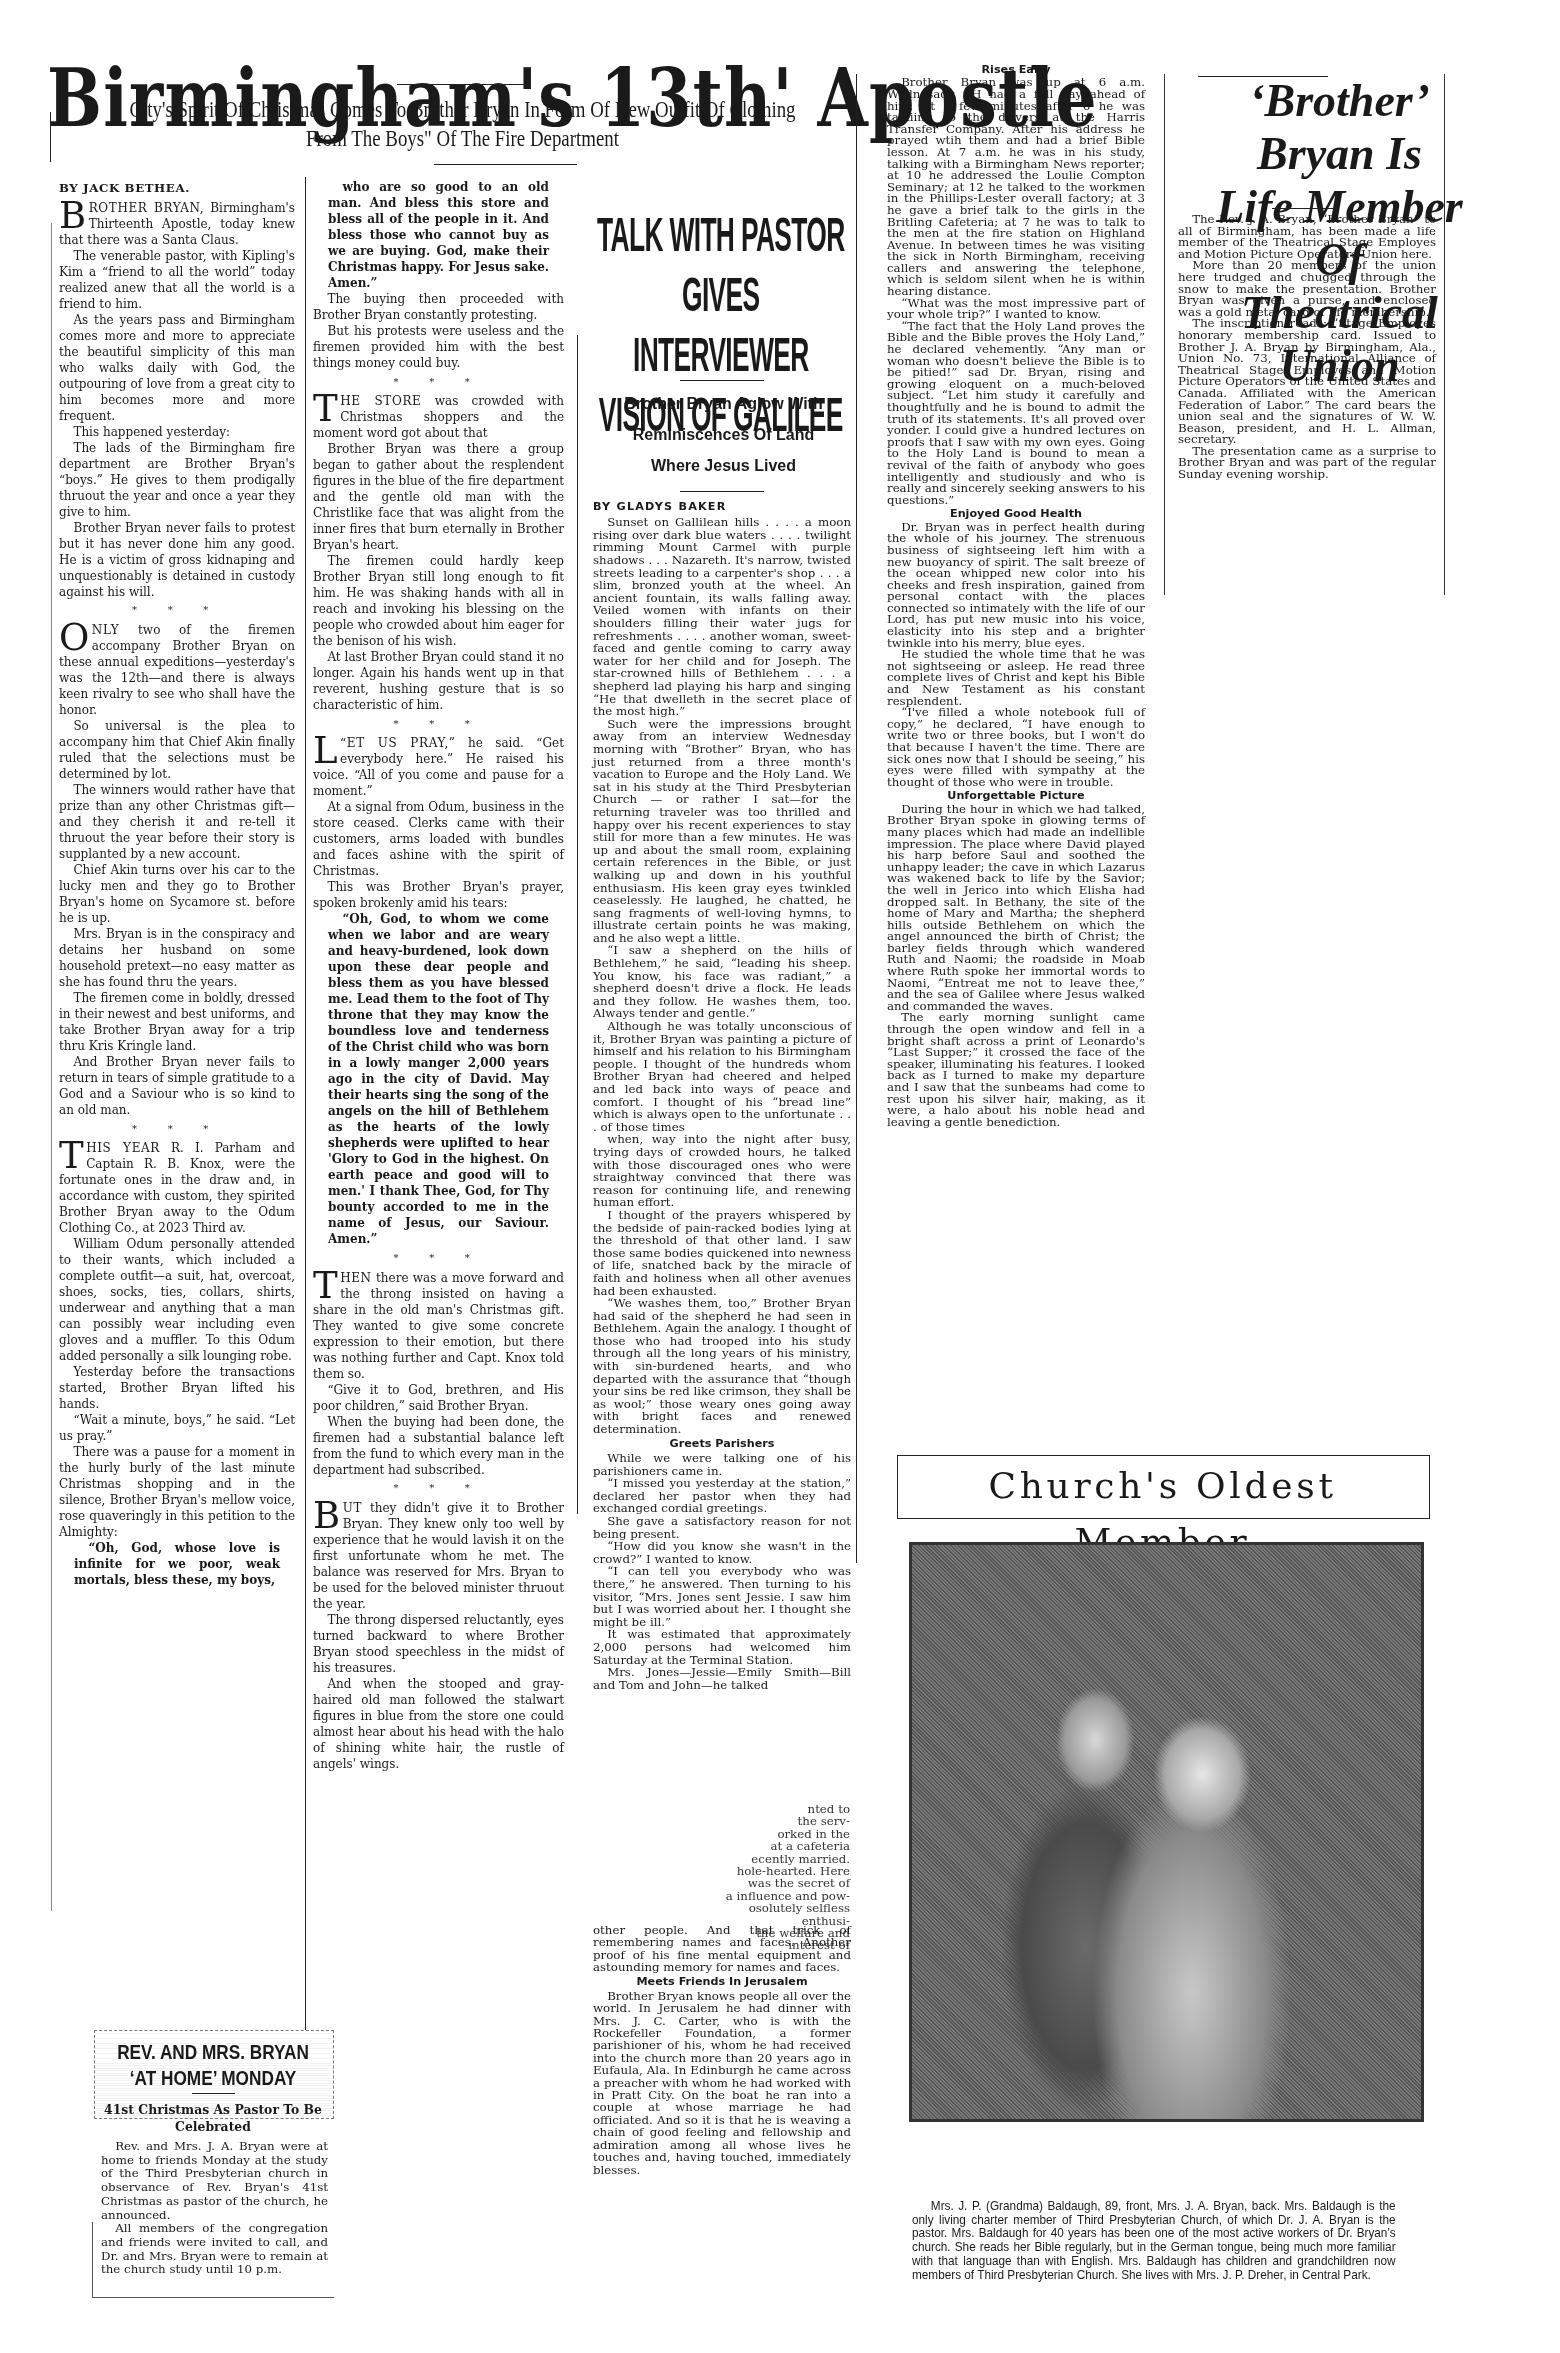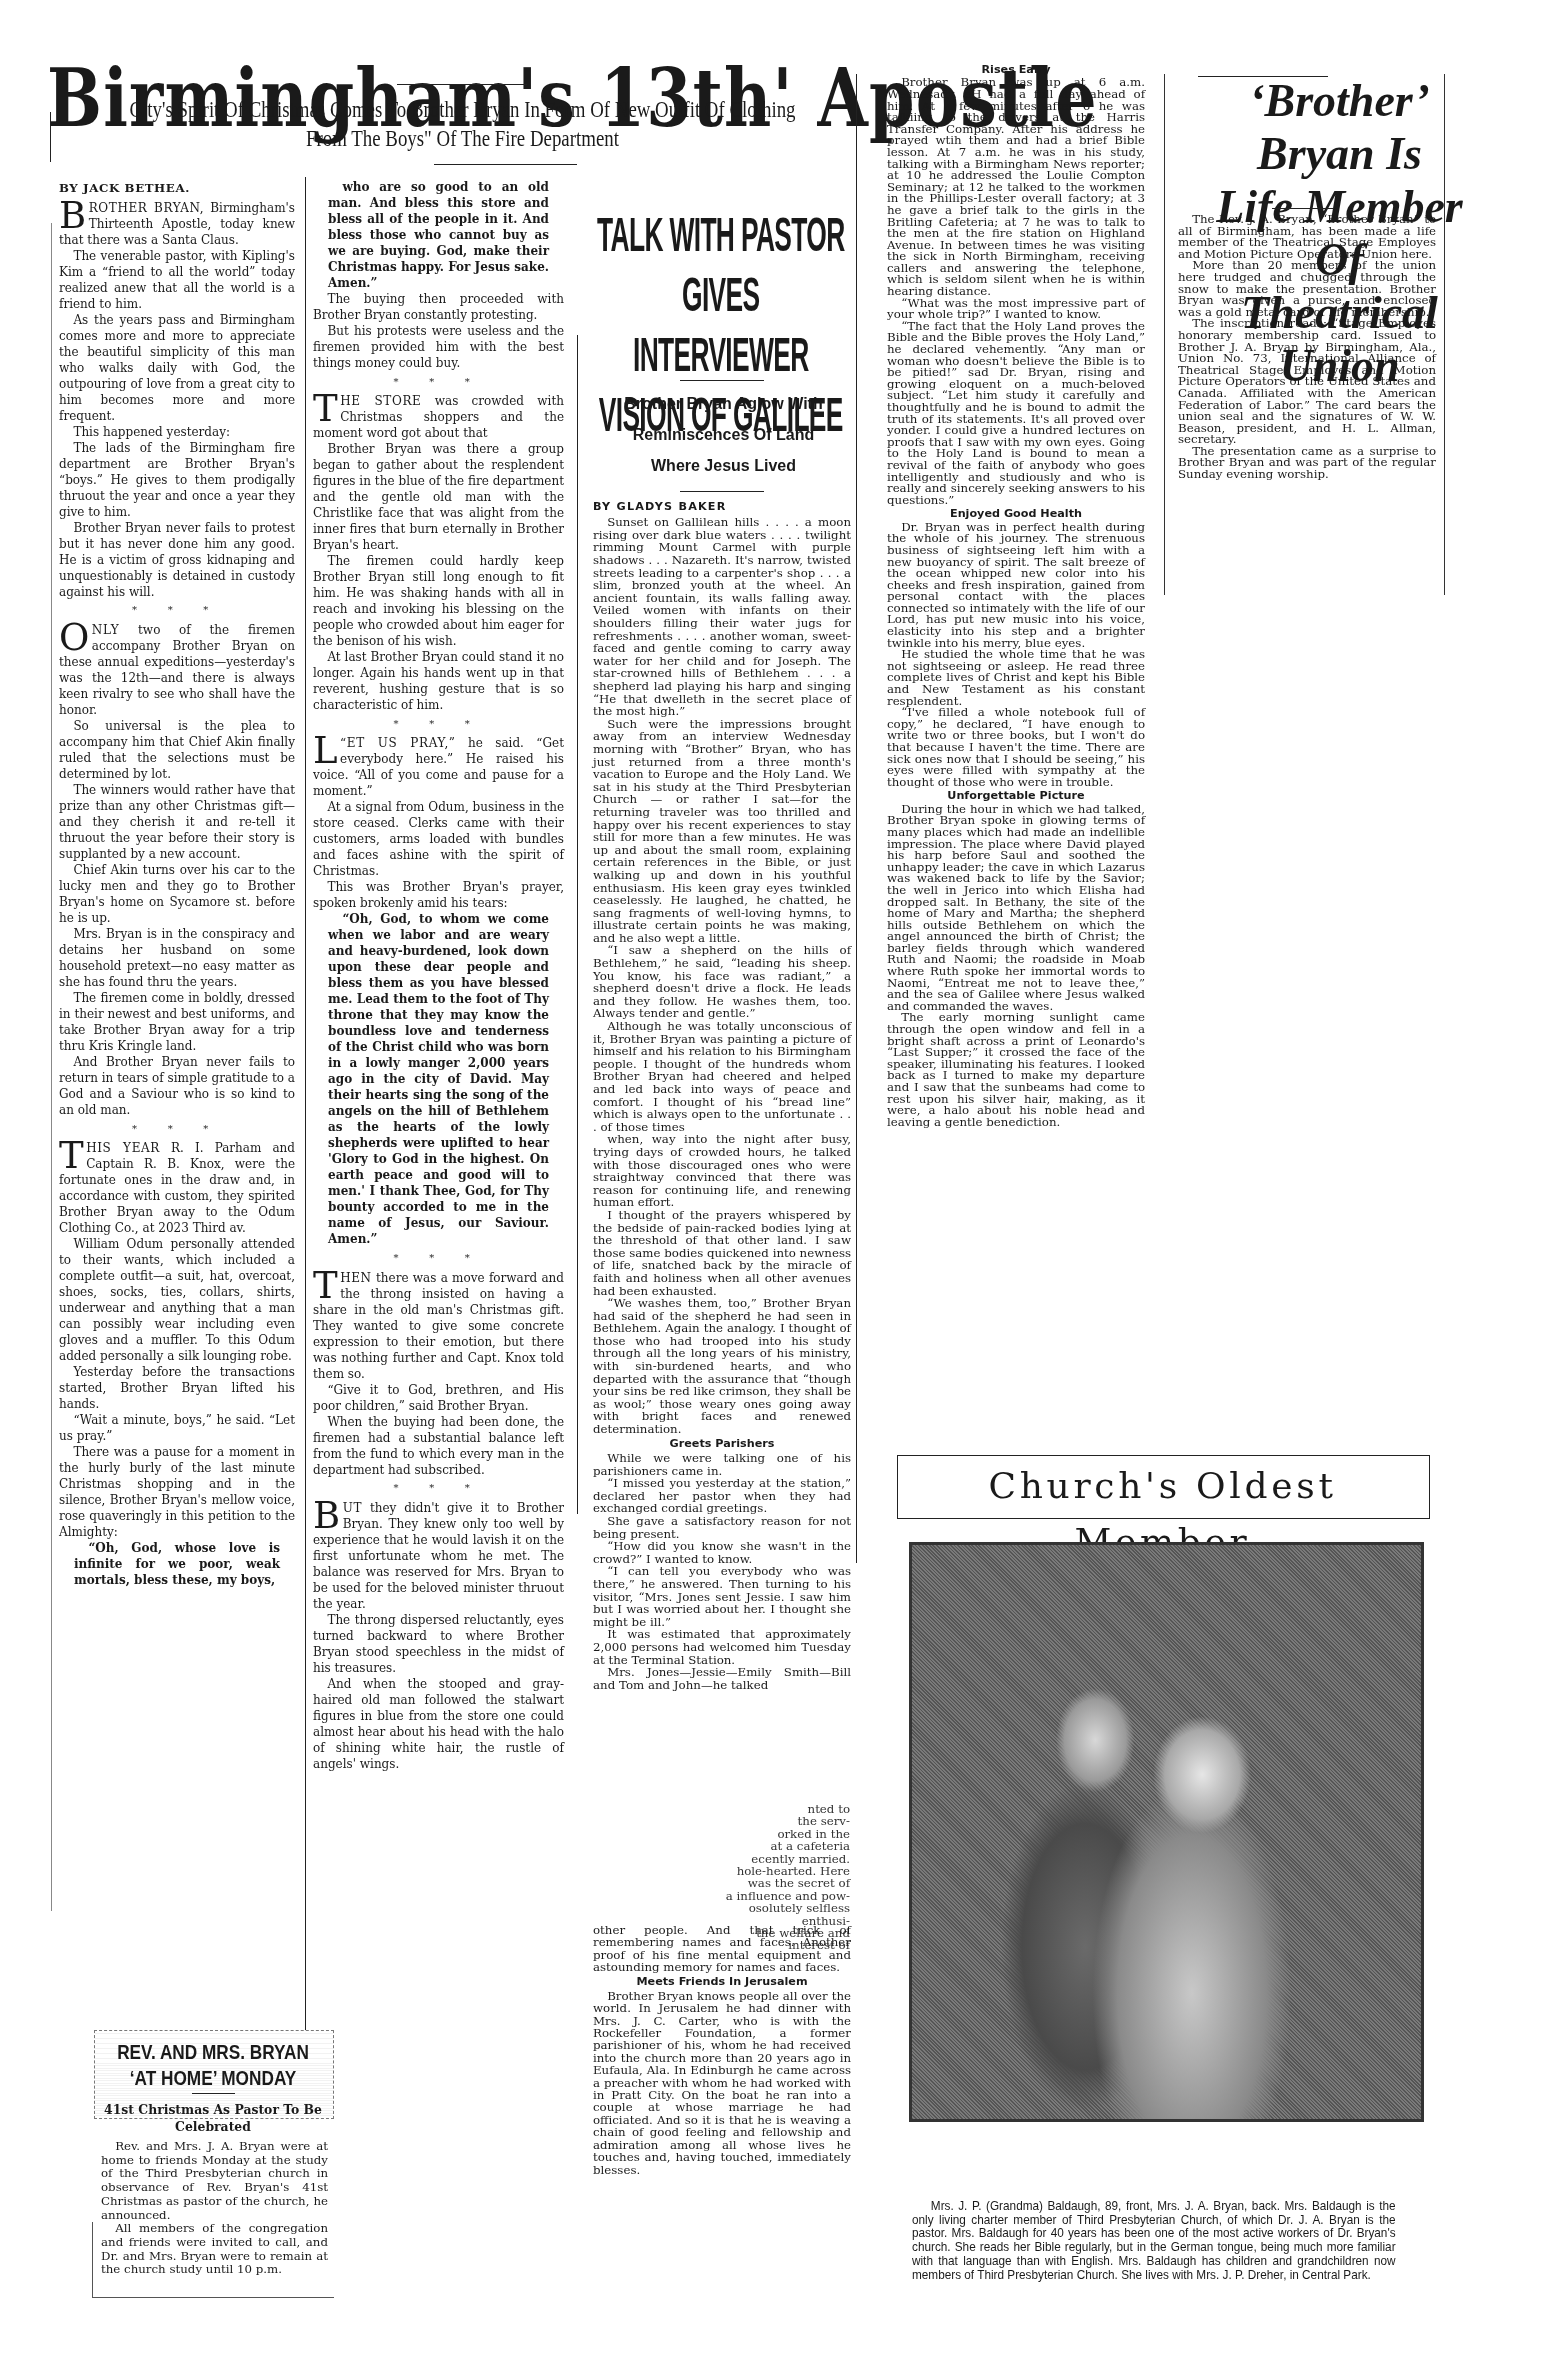--- a/index.html
+++ b/index.html
@@ -125,21 +125,21 @@
     <p><span>Although he was totally unconscious of it, Brother Bryan was painting a picture of himself and his relation to his Birmingham people. I thought of the hundreds whom Brother Bryan had cheered and helped and led back into ways of peace and comfort. I thought of his “bread line” which is always open to the unfortunate . . . of those times</span></p>
     <p><span>when, way into the night after busy, trying days of crowded hours, he talked with those discouraged ones who were straightway convinced that there was reason for continuing life, and renewing human effort.</span></p>
     <p><span>I thought of the prayers whispered by the bedside of pain-racked bodies lying at the threshold of that other land. I saw those same bodies quickened into newness of life, snatched back by the miracle of faith and holiness when all other avenues had been exhausted.</span></p>
     <p><span>“We washes them, too,” Brother Bryan had said of the shepherd he had seen in Bethlehem. Again the analogy. I thought of those who had trooped into his study through all the long years of his ministry, with sin-burdened hearts, and who departed with the assurance that “though your sins be red like crimson, they shall be as wool;” those weary ones going away with bright faces and renewed determination.</span></p>
     <div class="subhead">Greets Parishers</div>
     <p><span>While we were talking one of his parishioners came in.</span></p>
     <p><span>“I missed you yesterday at the station,” declared her pastor when they had exchanged cordial greetings.</span></p>
     <p><span>She gave a satisfactory reason for not being present.</span></p>
     <p><span>“How did you know she wasn't in the crowd?” I wanted to know.</span></p>
     <p><span>“I can tell you everybody who was there,” he answered. Then turning to his visitor, “Mrs. Jones sent Jessie. I saw him but I was worried about her. I thought she might be ill.”</span></p>
-    <p><span>It was estimated that approximately 2,000 persons had welcomed him Tuesday at the Terminal Station.</span></p>
+    <p><span>It was estimated that approximately 2,000 persons had welcomed him Saturday at the Terminal Station.</span></p>
     <p><span>Mrs. Jones—Jessie—Emily Smith—Bill and Tom and John—he talked</span></p>
   </div>
 <div class="col" id="col3frag" style="left:707px;top:1803px;width:143px;font-size:11.8px;line-height:12.4px;text-align:right;color:#333;">
     <div>nted to</div>
     <div>the serv-</div>
     <div>orked in the</div>
     <div>at a cafeteria</div>
     <div>ecently married.</div>
     <div>hole-hearted. Here</div>
     <div> was the secret of</div>

